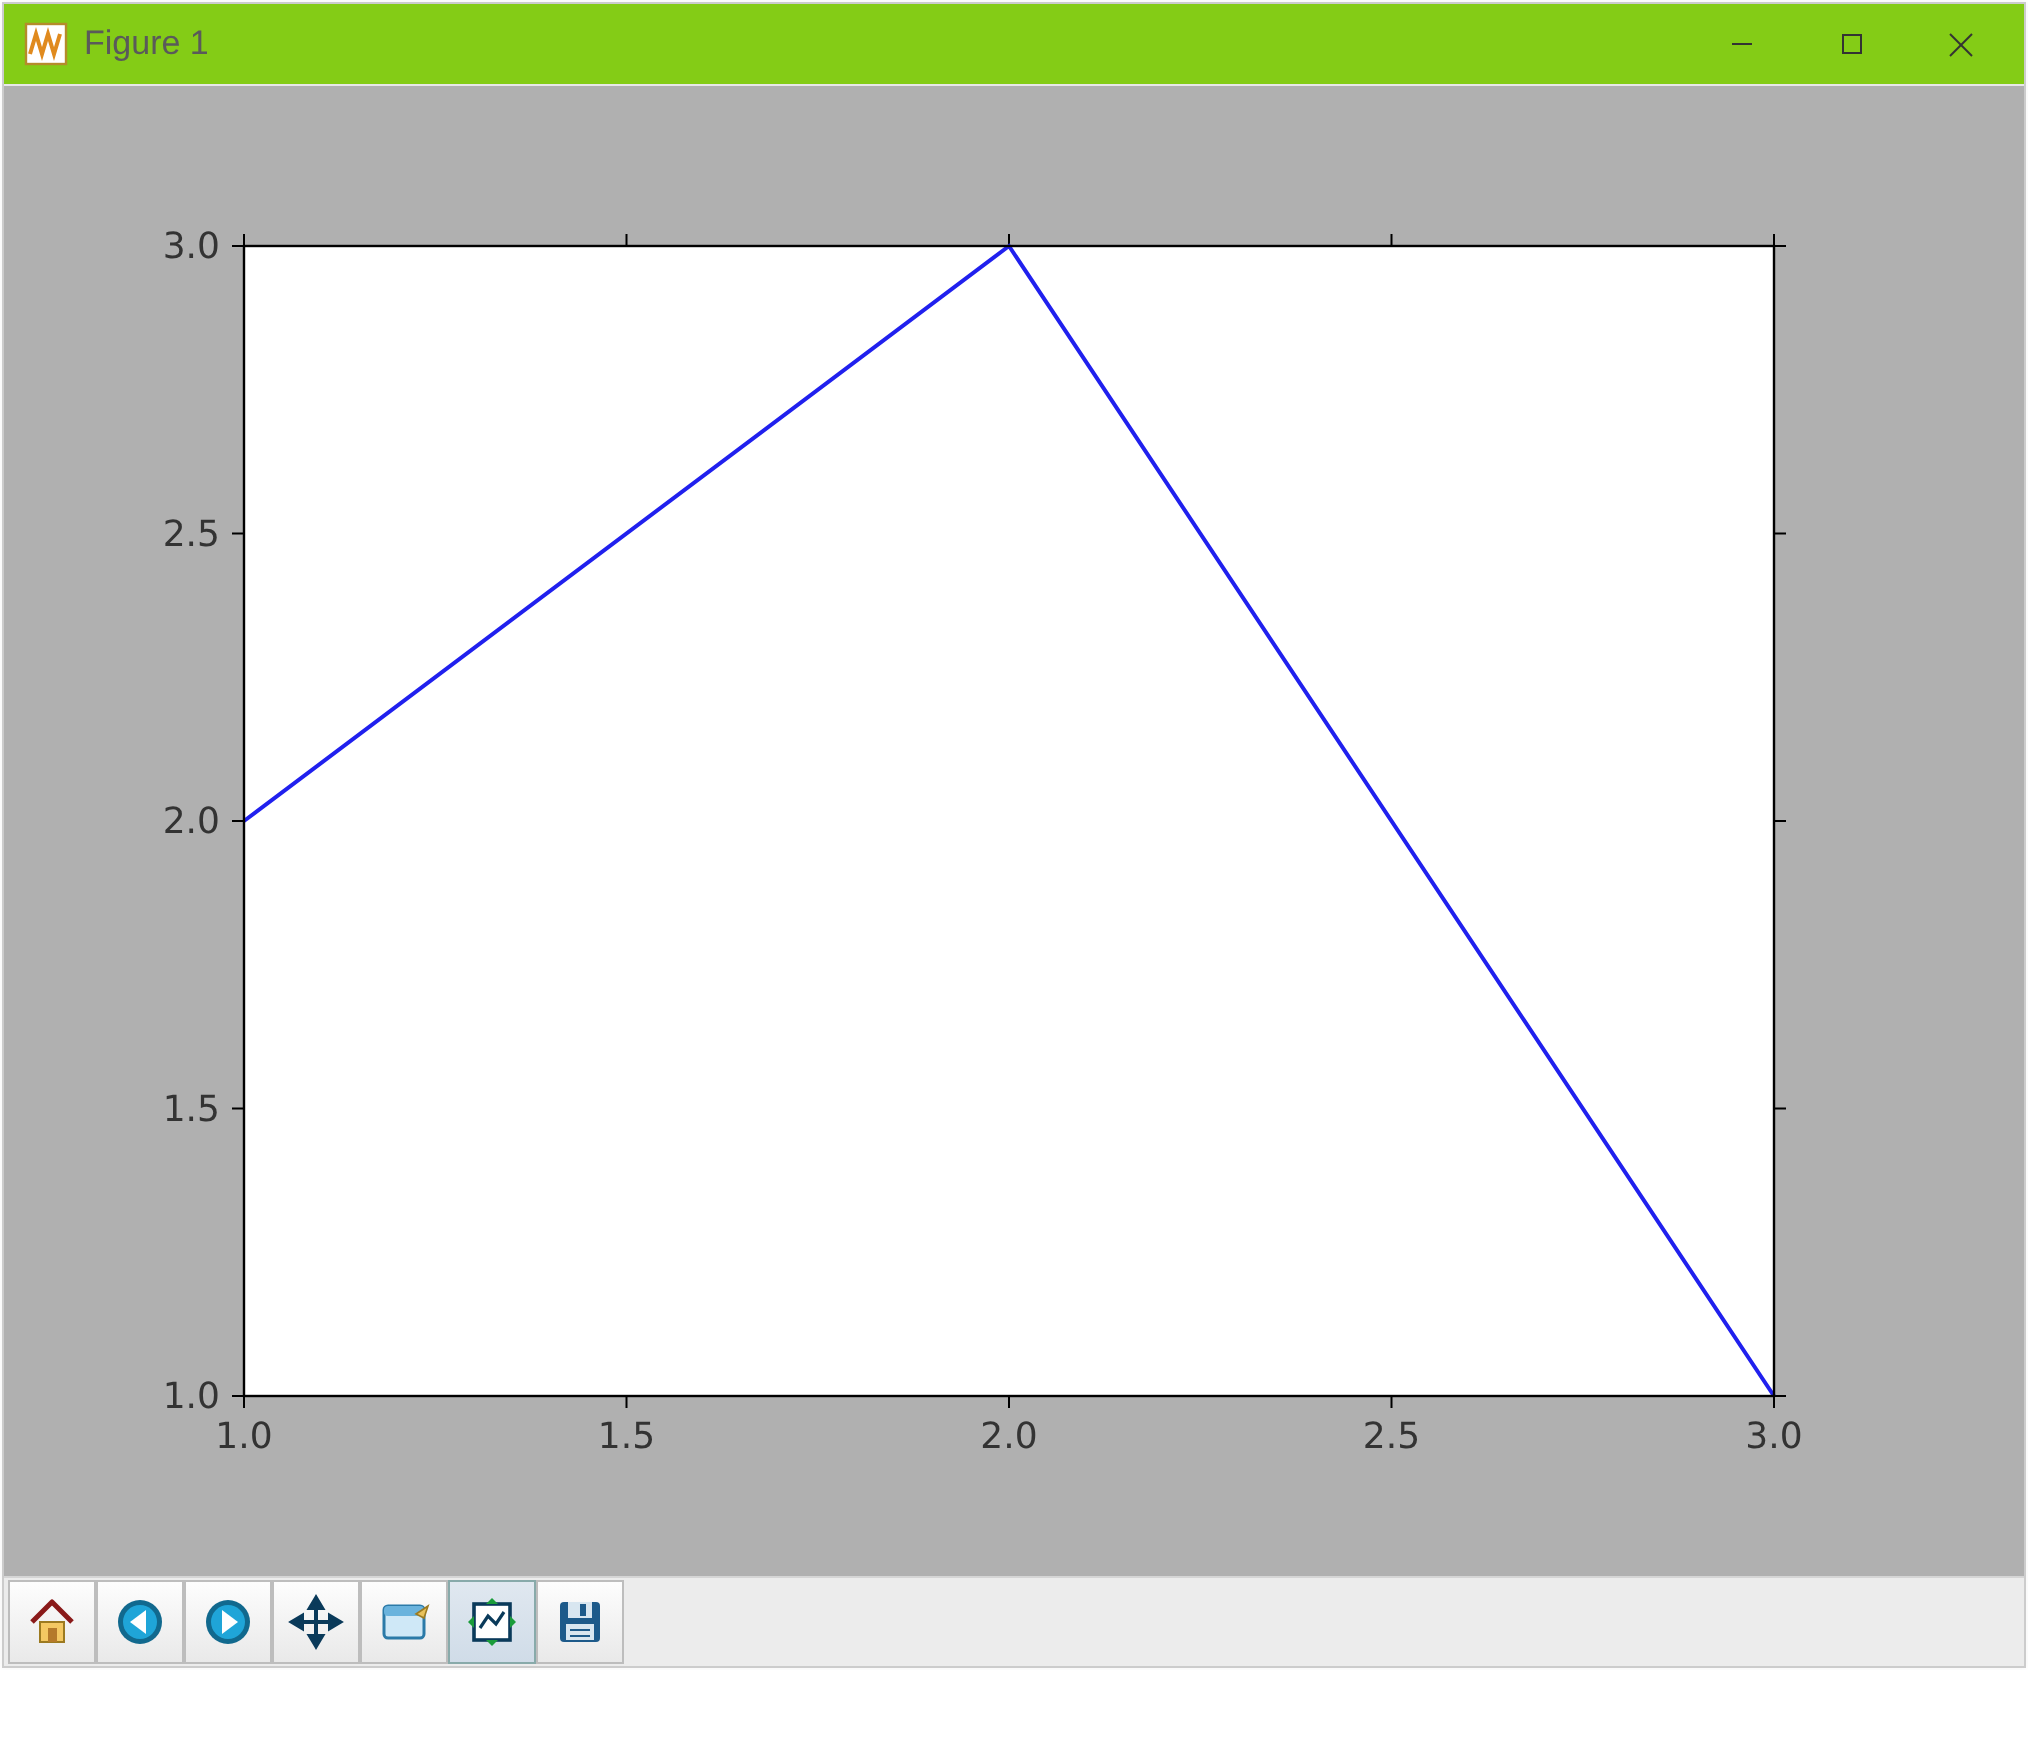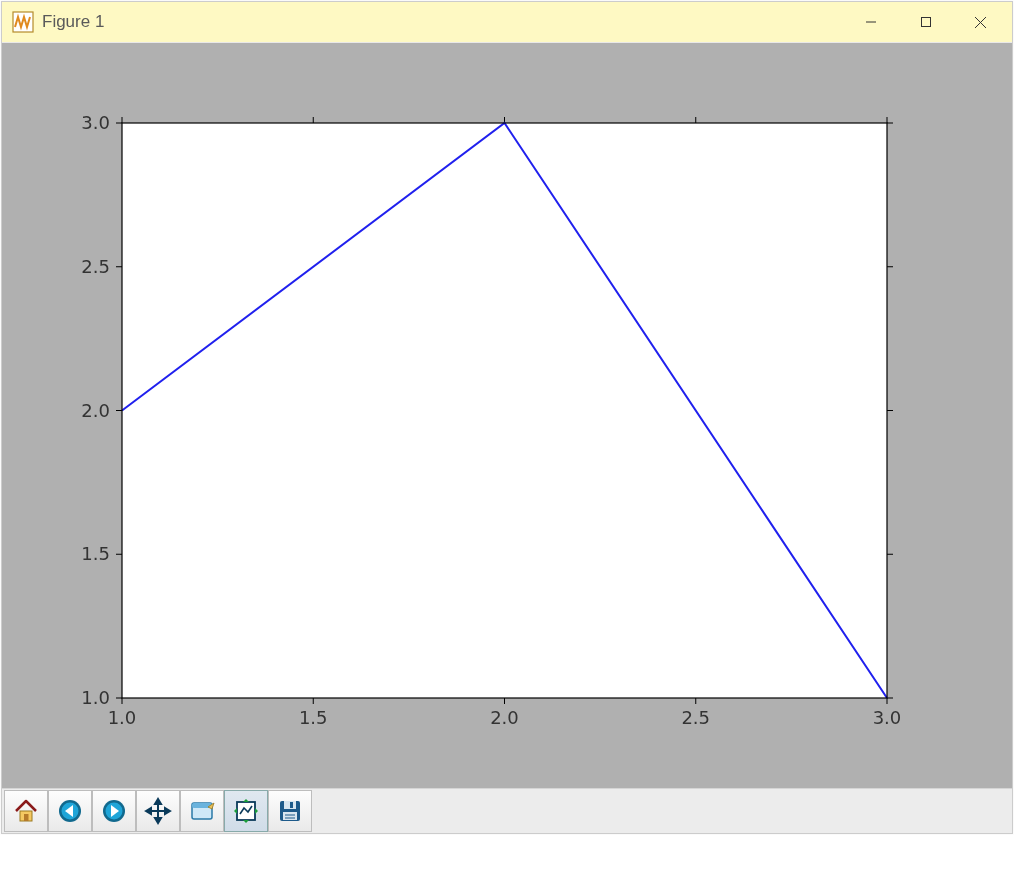--- a/index.html
+++ b/index.html
@@ -1,16 +1,16 @@
 <!DOCTYPE html>
 <html><head>
 <meta charset="utf-8">
 <style>
   html,body{margin:0;padding:0;font-family:"Segoe UI",Arial,sans-serif;font-size:14px;color:#333;background:#fff}
-  .window{width:1010px;border:1px solid #ccc;box-shadow:0 0 4px rgba(0,0,0,.05);margin:1px auto;background:#fef9c3}
+  .window{width:1010px;border:1px solid #ccc;box-shadow:0 0 4px rgba(0,0,0,.05);margin:1px auto;background:#84cc16}
   .titlebar{height:40px;display:flex;align-items:center;padding:0 4px 0 10px;border-bottom:1px solid #e8e8e8}
   .titlebar .app-icon{width:22px;height:22px;margin-right:8px;display:flex;align-items:center;justify-content:center}
   .titlebar .title{flex:0 0 auto;color:#5a5a5a;font-size:17px}
   .titlebar .spacer{flex:1}
   .titlebar .winbtn{width:55px;height:40px;display:flex;align-items:center;justify-content:center;color:#555}
   .figure-area{background:#b0b0b0;padding:25px 15px 15px 15px;height:745px;box-sizing:border-box;position:relative}
   .plot-wrap{position:relative;width:100%;height:100%}
   .plot-svg{display:block}
   .tick-label{font-size:18px;fill:#333;font-family:"DejaVu Sans","Segoe UI",Arial,sans-serif}
   .toolbar{height:44px;background:#ececec;border-top:1px solid #d5d5d5;display:flex;align-items:center;padding:0 2px;gap:0}

